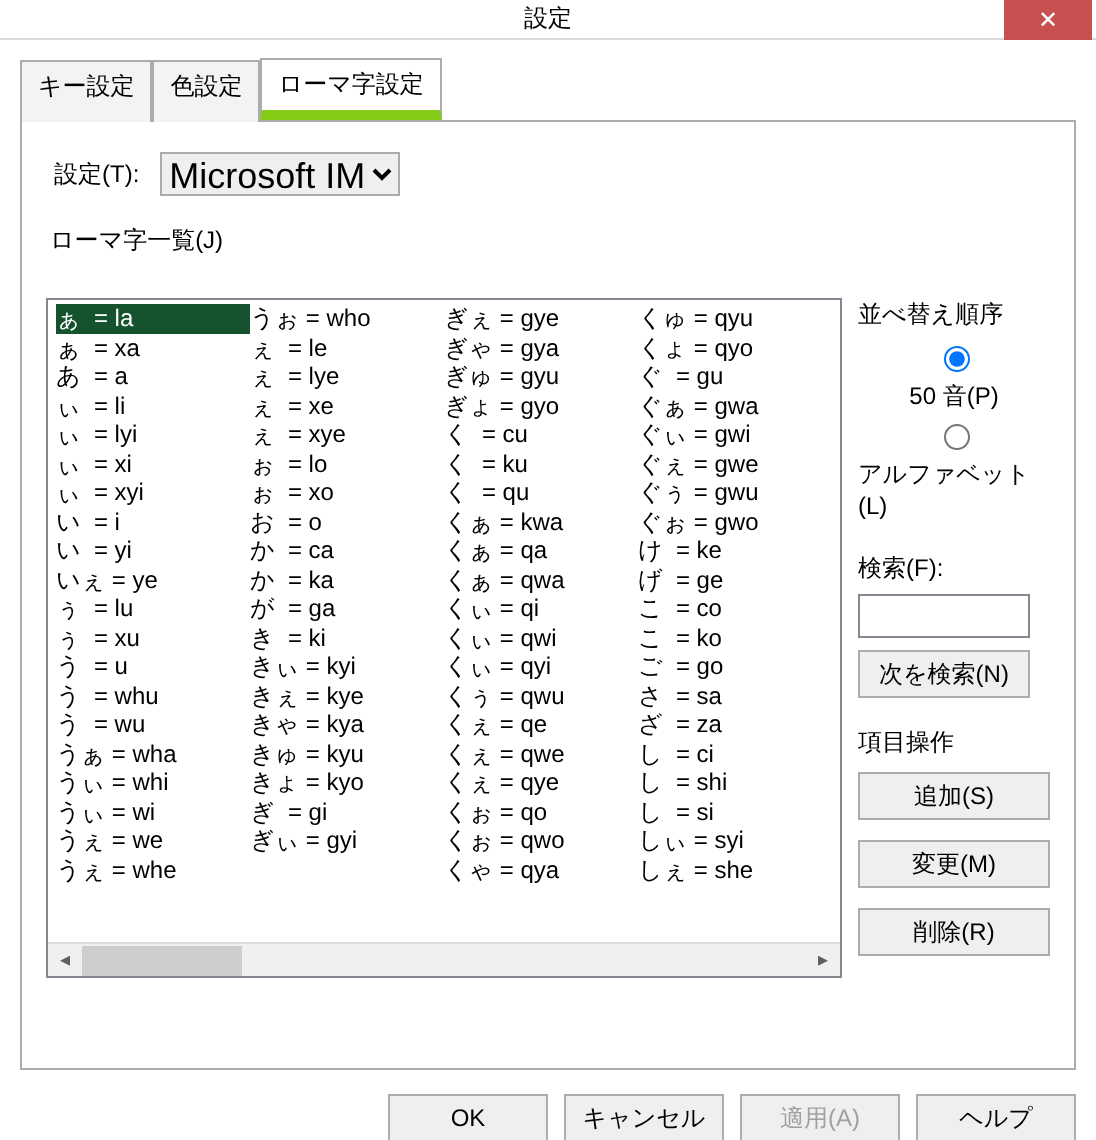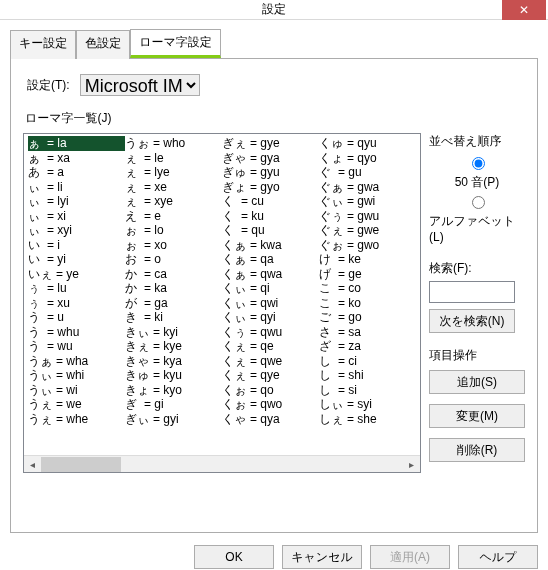--- a/index.html
+++ b/index.html
@@ -40,36 +40,36 @@
     padding: 4px 8px 4px 8px;
     border: 1px solid #acacac;
     border-bottom: none;
     background: #fff;
     margin-right: 0px;
     font-size: 12px;
     cursor: pointer;
     position: relative;
   }
   .tab.inactive { background: #f3f3f3; top:1px;}
-  .tab.active { background: #fff; border-bottom: 3px solid #84cc16; z-index: 2;}
+  .tab.active { background: #fff; border-bottom: 5px solid #84cc16; z-index: 2;}
   .tabpanel {
     border: 1px solid #acacac;
     border-top: none;
     padding: 12px 12px 12px 12px;
     height: 475px;
   }
   .row-setting {
     display: flex; align-items: center; gap: 10px;
     margin: 4px 0 14px 4px;
   }
   .row-setting select {
     font-size: 18px; width: 120px; height: 22px;
     background:#efefef; border:1px solid #acacac;
   }
-  .list-label { margin: 0 0 6px 2px; }
+  .list-label { margin: 0 0 20px 2px; }
   .main-row { display: flex; gap: 8px; }
   .listbox-wrap { flex: 0 0 auto; }
   .listbox {
     width: 398px; height: 340px;
     border: 1px solid #828790;
     background: #fff;
     overflow: hidden;
     position: relative;
   }
   .list-content {
@@ -182,21 +182,20 @@
                 <div>うぃ = wi</div>
                 <div>うぇ = we</div>
                 <div>うぇ = whe</div>
               </div>
               <div class="col">
                 <div>うぉ = who</div>
                 <div>ぇ  = le</div>
                 <div>ぇ  = lye</div>
                 <div>ぇ  = xe</div>
                 <div>ぇ  = xye</div>
-                <div>え  = e</div>
                 <div>ぉ  = lo</div>
                 <div>ぉ  = xo</div>
                 <div>お  = o</div>
                 <div>か  = ca</div>
                 <div>か  = ka</div>
                 <div>が  = ga</div>
                 <div>き  = ki</div>
                 <div>きぃ = kyi</div>
                 <div>きぇ = kye</div>
                 <div>きゃ = kya</div>
@@ -226,22 +225,22 @@
                 <div>くぉ = qo</div>
                 <div>くぉ = qwo</div>
                 <div>くゃ = qya</div>
               </div>
               <div class="col">
                 <div>くゅ = qyu</div>
                 <div>くょ = qyo</div>
                 <div>ぐ  = gu</div>
                 <div>ぐぁ = gwa</div>
                 <div>ぐぃ = gwi</div>
+                <div>ぐぇ = gwe</div>
                 <div>ぐぅ = gwu</div>
-                <div>ぐぇ = gwe</div>
                 <div>ぐぉ = gwo</div>
                 <div>け  = ke</div>
                 <div>げ  = ge</div>
                 <div>こ  = co</div>
                 <div>こ  = ko</div>
                 <div>ご  = go</div>
                 <div>さ  = sa</div>
                 <div>ざ  = za</div>
                 <div>し  = ci</div>
                 <div>し  = shi</div>

